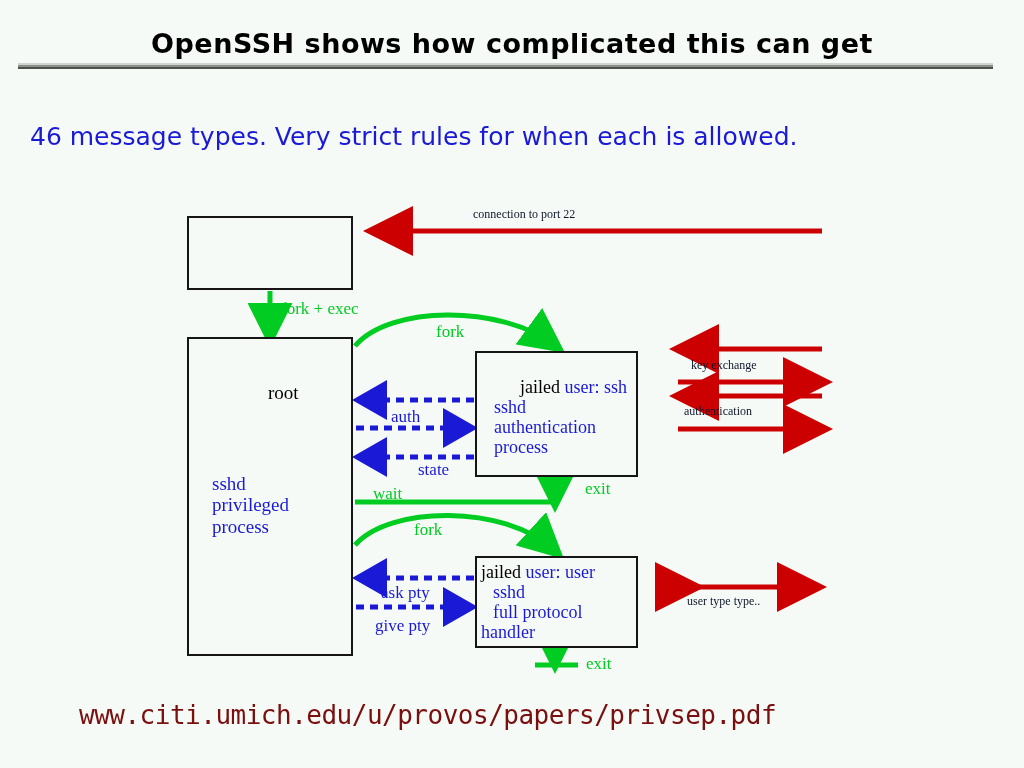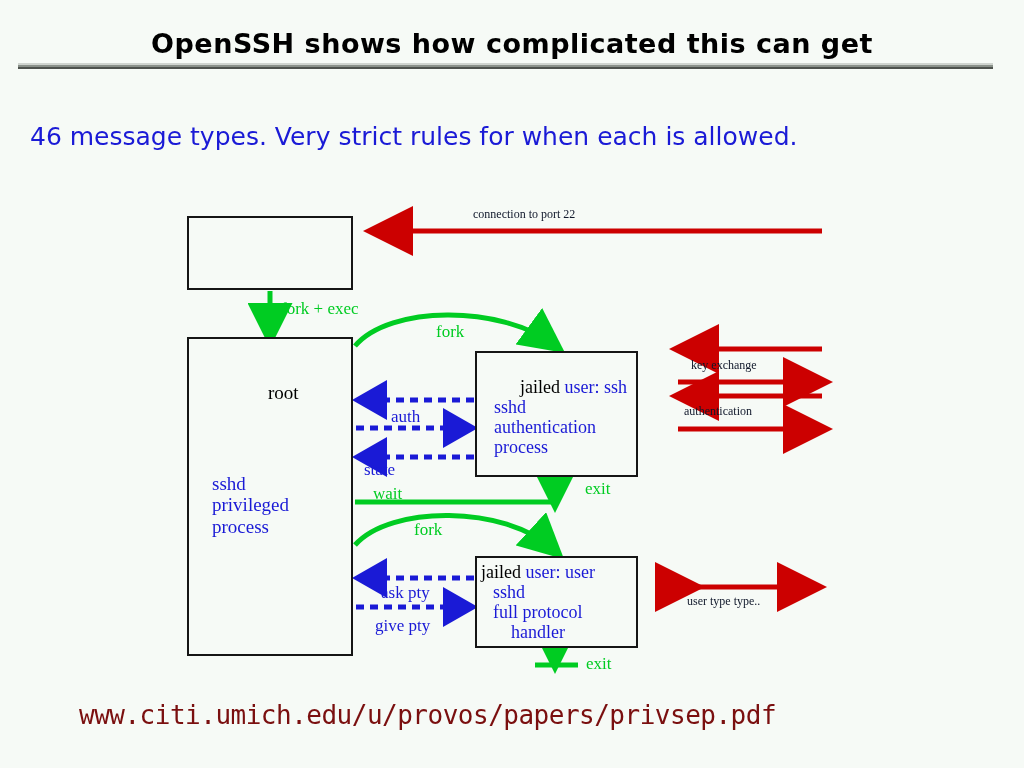--- a/index.html
+++ b/index.html
@@ -190,32 +190,32 @@
   </div>
 
   <div class="box" id="box-handler"></div>
   <div class="box-text t19" id="lbl-handler">
     <div style="white-space:nowrap;">
       <span class="black">jailed</span>
       <span class="blue">user: user</span>
     </div>
     <div class="blue" style="margin-left:12px;">sshd</div>
     <div class="blue" style="margin-left:12px;">full protocol</div>
-    <div class="blue" style="margin-left:0;text-align:center;">handler</div>
+    <div class="blue" style="margin-left:0;">handler</div>
   </div>
 
   <div class="lbl lbl-green" style="left:281px;top:299px;">fork + exec</div>
   <div class="lbl lbl-green" style="left:436px;top:322px;">fork</div>
   <div class="lbl lbl-green" style="left:585px;top:479px;">exit</div>
   <div class="lbl lbl-green" style="left:373px;top:484px;">wait</div>
   <div class="lbl lbl-green" style="left:414px;top:520px;">fork</div>
   <div class="lbl lbl-green" style="left:586px;top:654px;">exit</div>
 
   <div class="lbl lbl-blue" style="left:391px;top:407px;">auth</div>
-  <div class="lbl lbl-blue" style="left:364px;top:460px;">state</div>
+  <div class="lbl lbl-blue" style="left:388px;top:460px;padding-left:30px;">state</div>
   <div class="lbl lbl-blue" style="left:381px;top:583px;">ask pty</div>
   <div class="lbl lbl-blue" style="left:375px;top:616px;">give pty</div>
 
   <div class="lbl lbl-red" style="left:473px;top:207px;">connection to port 22</div>
   <div class="lbl lbl-red" style="left:691px;top:358px;">key exchange</div>
   <div class="lbl lbl-red" style="left:684px;top:404px;">authentication</div>
   <div class="lbl lbl-red" style="left:687px;top:594px;">user type type..</div>
 
   <div class="footer">www.citi.umich.edu/u/provos/papers/privsep.pdf</div>
 </div>

